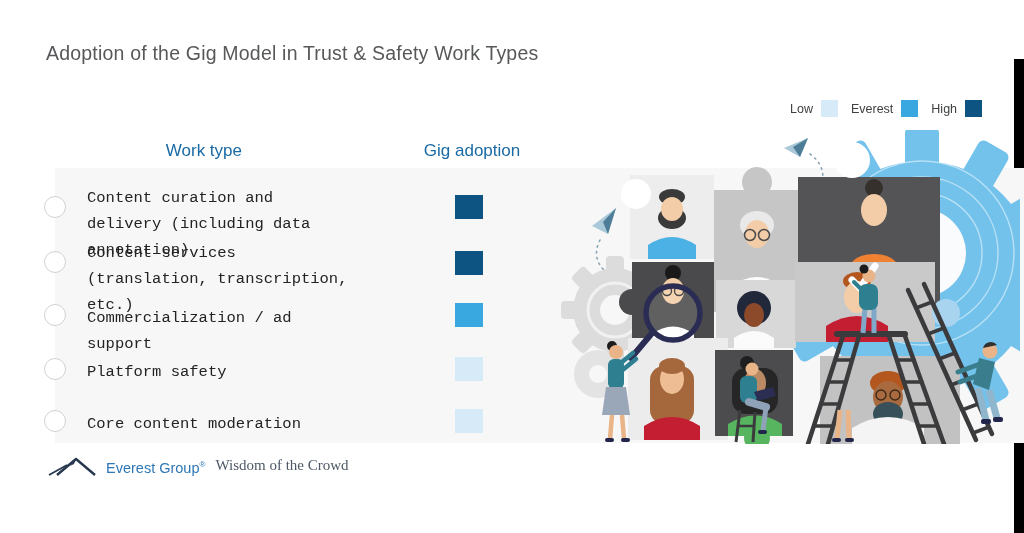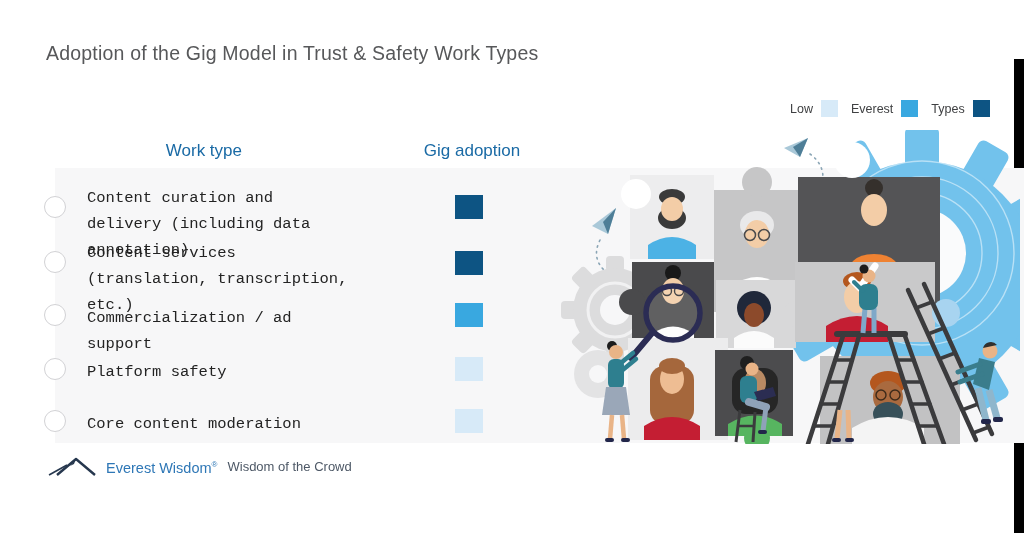--- a/index.html
+++ b/index.html
@@ -45,21 +45,21 @@
   .row-circle {
     left: 44px; width: 22px; height: 22px;
     background: #fff; border: 1.5px solid #d2d2d5; border-radius: 50%;
   }
   .row-square { left: 455px; width: 28px; height: 24px; }
 
   
   .footer { left: 47px; top: 456px; display: flex; align-items: flex-end; gap: 7px; }
   .brand-name { font-size: 14.5px; color: #2e77b6; line-height: 1; padding-bottom: 1px; }
   .brand-reg { font-size: 8px; color: #2e77b6; vertical-align: super; }
-  .brand-tagline { font-size: 13px; color: #4d5866; padding-bottom: 2px; padding-left: 3px; }
+  .brand-tagline { font-size: 15px; color: #4d5866; padding-bottom: 2px; padding-left: 3px; font-family: Liberation Serif, serif; }
 
   .illustration { left: 556px; top: 130px; width: 464px; height: 314px; }
 </style>
 </head>
 <body>
 
 <div class="abs band"></div>
 
 <div class="abs edgebar top"></div>
 <div class="abs edgebar bottom"></div>
@@ -69,21 +69,21 @@
 <div class="abs legend">
   <div class="legend-item">
     <span class="legend-label">Low</span>
     <span class="legend-swatch" style="background: rgb(215, 234, 248);"></span>
   </div>
   <div class="legend-item">
     <span class="legend-label">Everest</span>
     <span class="legend-swatch" style="background: rgb(57, 168, 224);"></span>
   </div>
   <div class="legend-item">
-    <span class="legend-label">Types</span>
+    <span class="legend-label">High</span>
     <span class="legend-swatch" style="background: rgb(13, 84, 131);"></span>
   </div>
 </div>
 
 <div class="abs col-header work">Work type</div>
 <div class="abs col-header gig">Gig adoption</div>
 
 <div class="abs row-circle" style="top:196px"></div>
 <div class="abs row-text" style="top:185px">Content curation and delivery (including data annotation)</div>
 <div class="abs row-square" style="top: 195px; background: rgb(13, 84, 131);" title="High"></div>
@@ -341,15 +341,15 @@
     <rect x="437" y="287" width="10" height="5" rx="2" fill="#22264a"></rect>
   </g>
 </svg>
 
 <div class="abs footer">
   <svg width="52" height="20" viewBox="0 0 52 20">
     <path d="M2,19 L20,9" fill="none" stroke="#26374e" stroke-width="1.6"></path>
     <path d="M10,19 L29,3 L48,19" fill="none" stroke="#26374e" stroke-width="2.4" stroke-linejoin="round"></path>
     <path d="M29,3 L23,10 L27,8 Z" fill="#26374e"></path>
   </svg>
-  <span class="brand-name"><span>Everest Wisdom</span><sup class="brand-reg">®</sup></span>
+  <span class="brand-name"><span>Everest Group</span><sup class="brand-reg">®</sup></span>
   <span class="brand-tagline">Wisdom of the Crowd</span>
 </div>
 
 </body></html>

